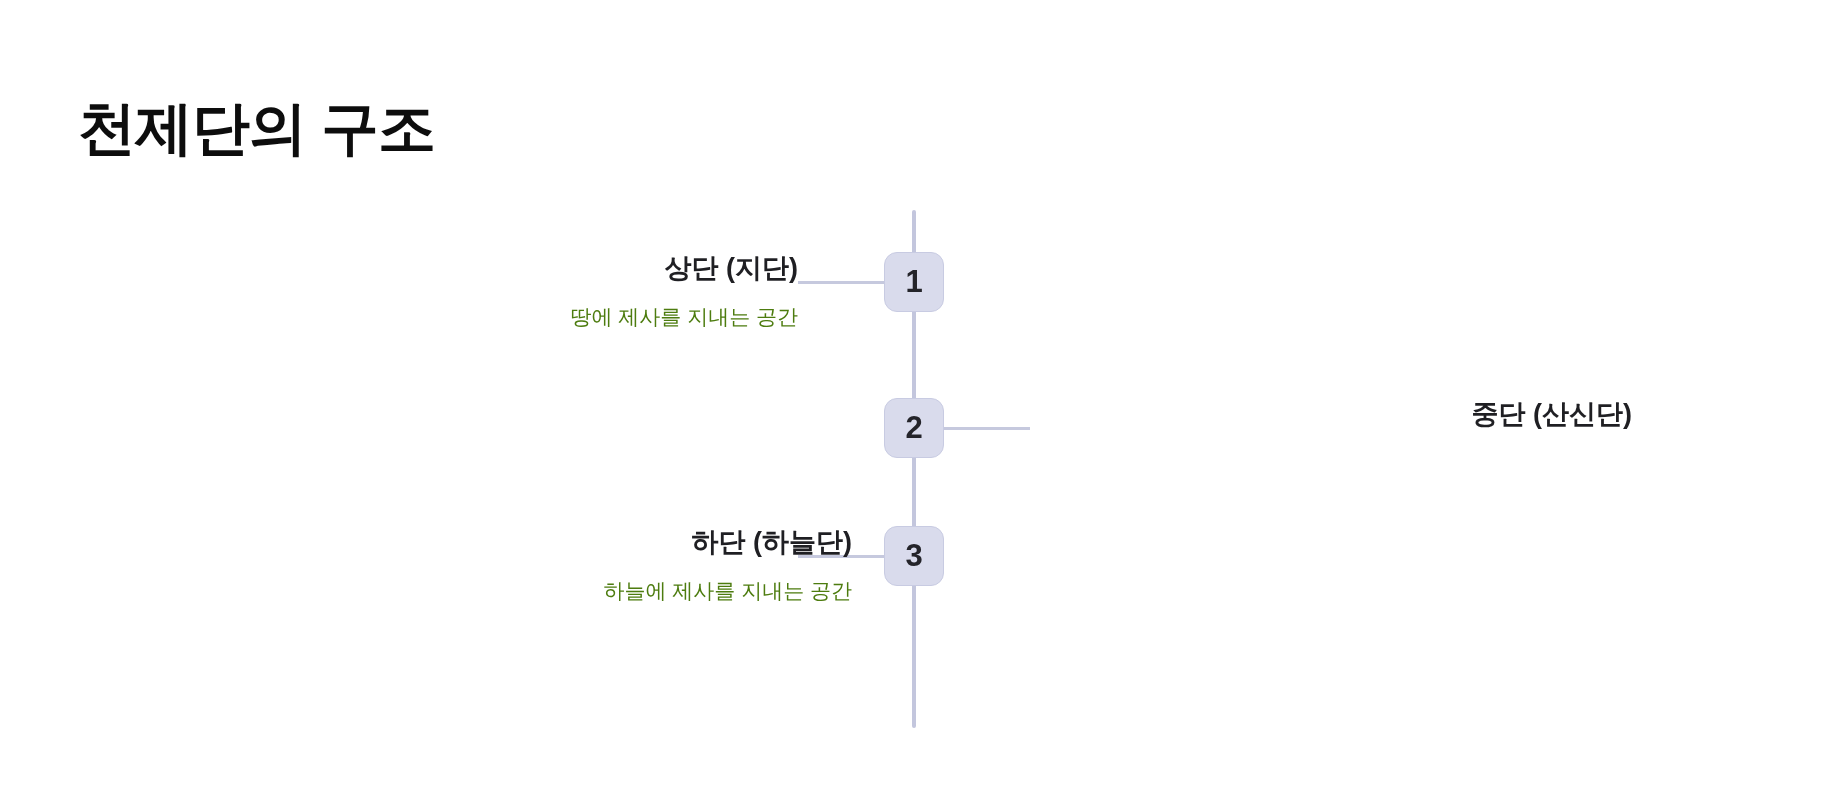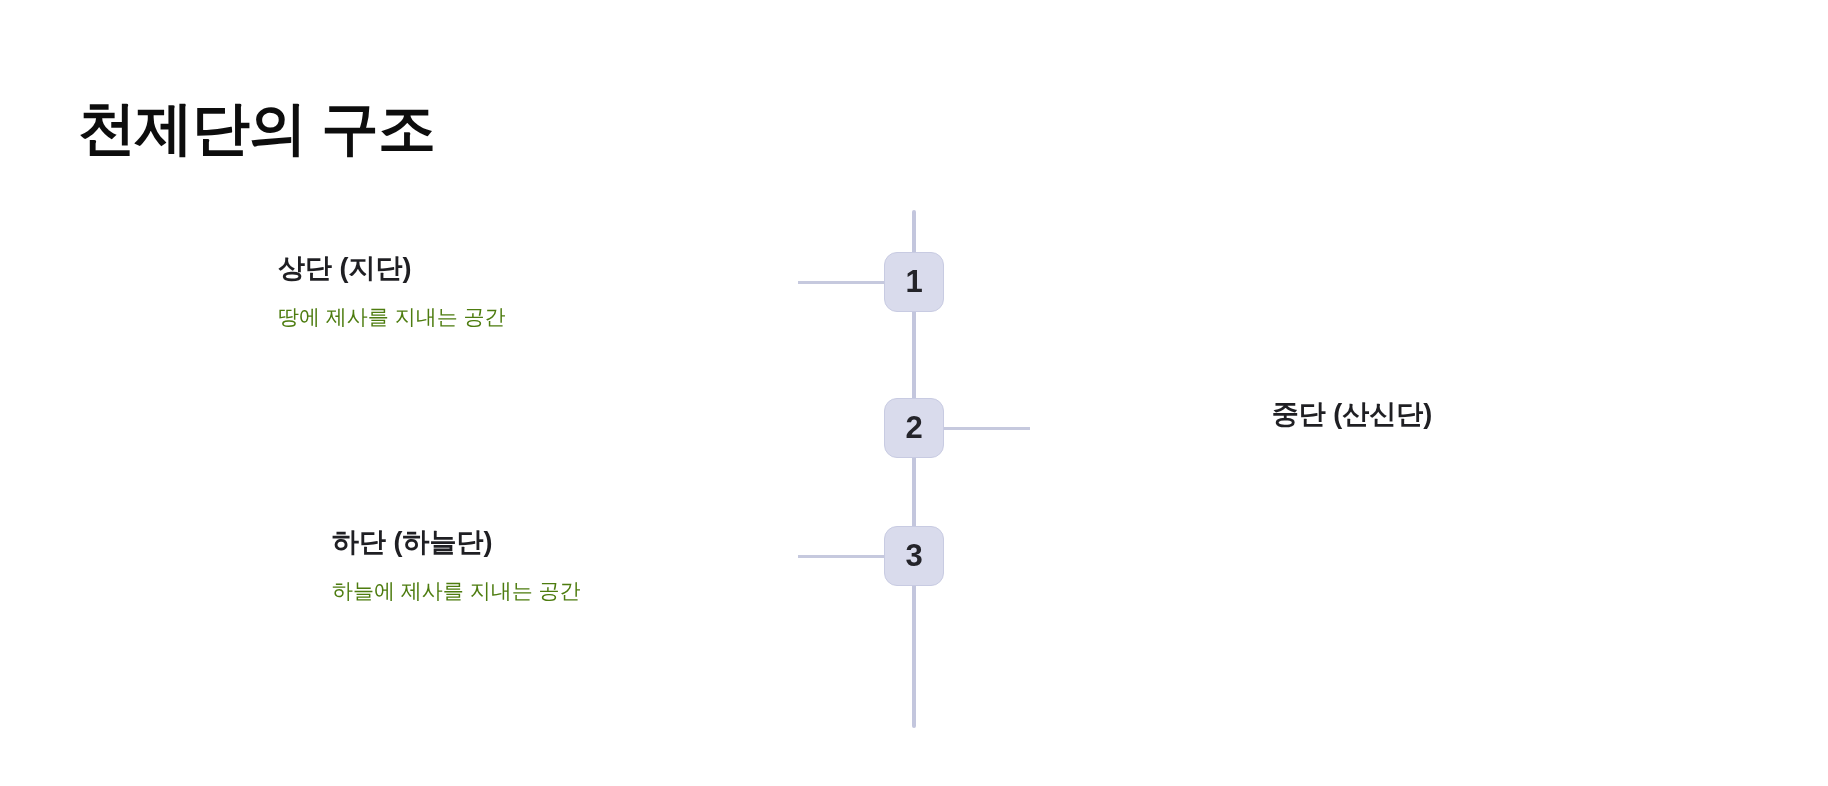--- a/index.html
+++ b/index.html
@@ -82,22 +82,22 @@
     z-index: 1;
   }
   .tl-connector.left  { right: 914px; margin-right: 30px; }
   .tl-connector.right { left: 914px;  margin-left: 30px;  }
 
   
   .tl-content {
     position: absolute;
     z-index: 2;
   }
-  .tl-content.left  { text-align: left; }
-  .tl-content.right { text-align: center;  }
+  .tl-content.left  { text-align: right; }
+  .tl-content.right { text-align: right;  }
 
   .tl-heading {
     font-size: 27px;
     font-weight: 700;
     color: #1f1f23;
     line-height: 1.25;
     white-space: nowrap;
   }
 
   .tl-desc {

